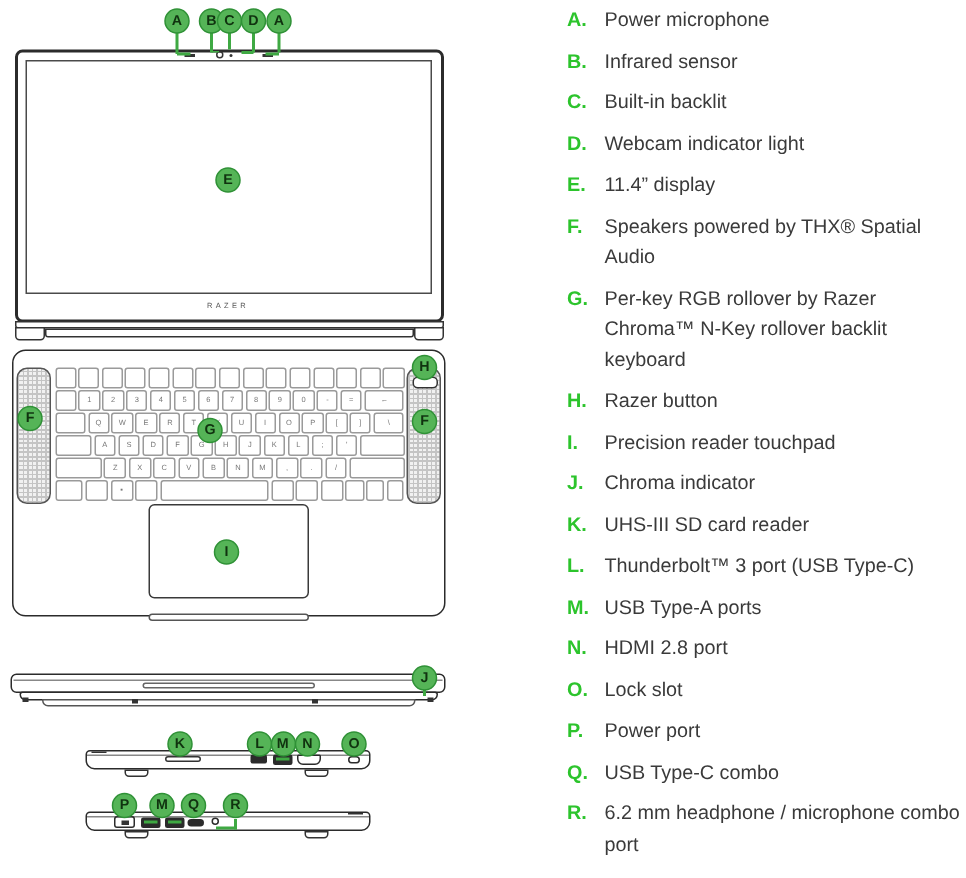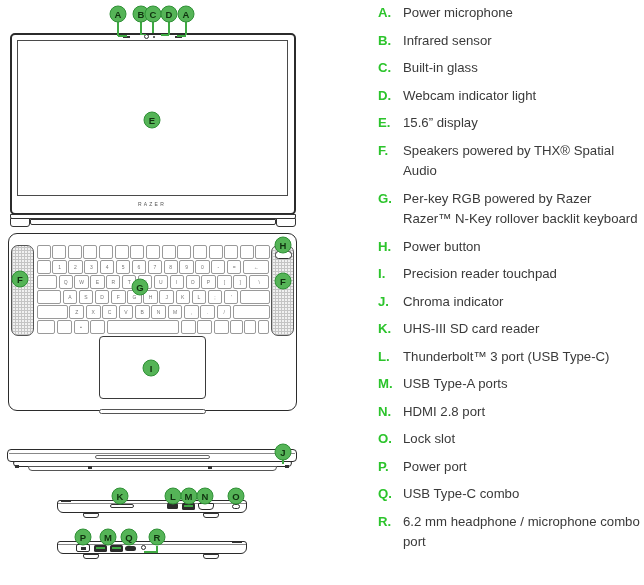--- a/index.html
+++ b/index.html
@@ -238,41 +238,41 @@
       <div class="litem">
         <span class="lletter">A.</span>
         <span class="ltext">Power microphone</span>
       </div>
       <div class="litem">
         <span class="lletter">B.</span>
         <span class="ltext">Infrared sensor</span>
       </div>
       <div class="litem">
         <span class="lletter">C.</span>
-        <span class="ltext">Built-in glass</span>
+        <span class="ltext">Built-in backlit</span>
       </div>
       <div class="litem">
         <span class="lletter">D.</span>
         <span class="ltext">Webcam indicator light</span>
       </div>
       <div class="litem">
         <span class="lletter">E.</span>
-        <span class="ltext">15.6” display</span>
+        <span class="ltext">11.4” display</span>
       </div>
       <div class="litem">
         <span class="lletter">F.</span>
         <span class="ltext">Speakers powered by THX® Spatial Audio</span>
       </div>
       <div class="litem">
         <span class="lletter">G.</span>
-        <span class="ltext">Per-key RGB powered by Razer Razer™ N-Key rollover backlit keyboard</span>
+        <span class="ltext">Per-key RGB rollover by Razer Chroma™ N-Key rollover backlit keyboard</span>
       </div>
       <div class="litem">
         <span class="lletter">H.</span>
-        <span class="ltext">Power button</span>
+        <span class="ltext">Razer button</span>
       </div>
       <div class="litem">
         <span class="lletter">I.</span>
         <span class="ltext">Precision reader touchpad</span>
       </div>
       <div class="litem">
         <span class="lletter">J.</span>
         <span class="ltext">Chroma indicator</span>
       </div>
       <div class="litem">

